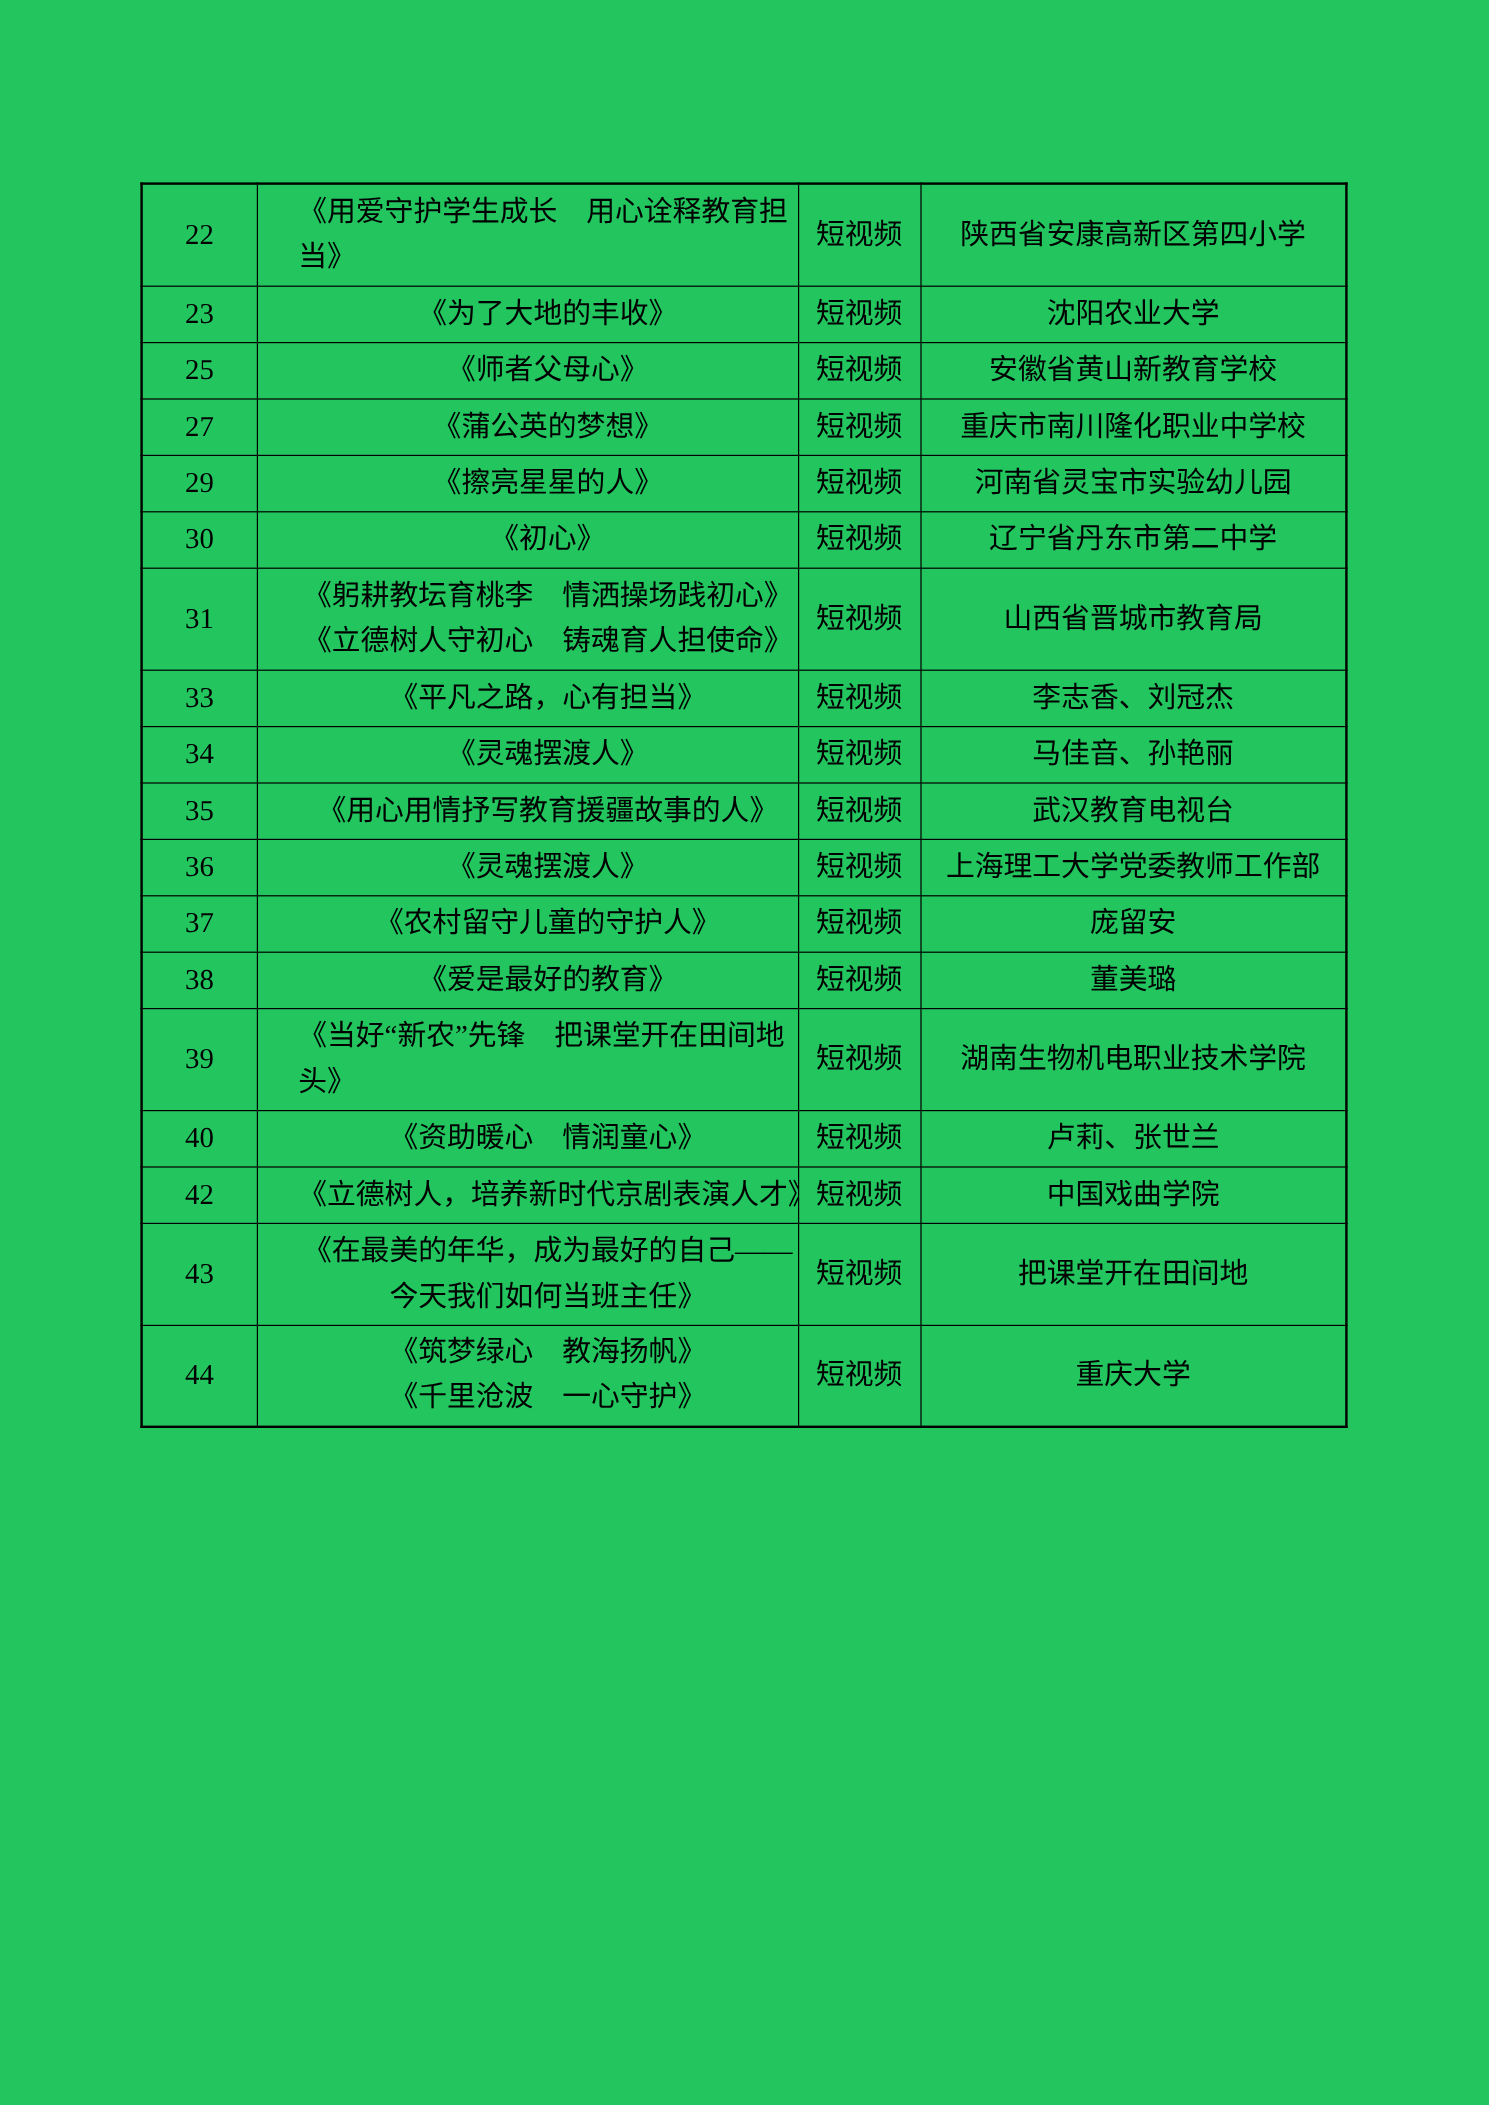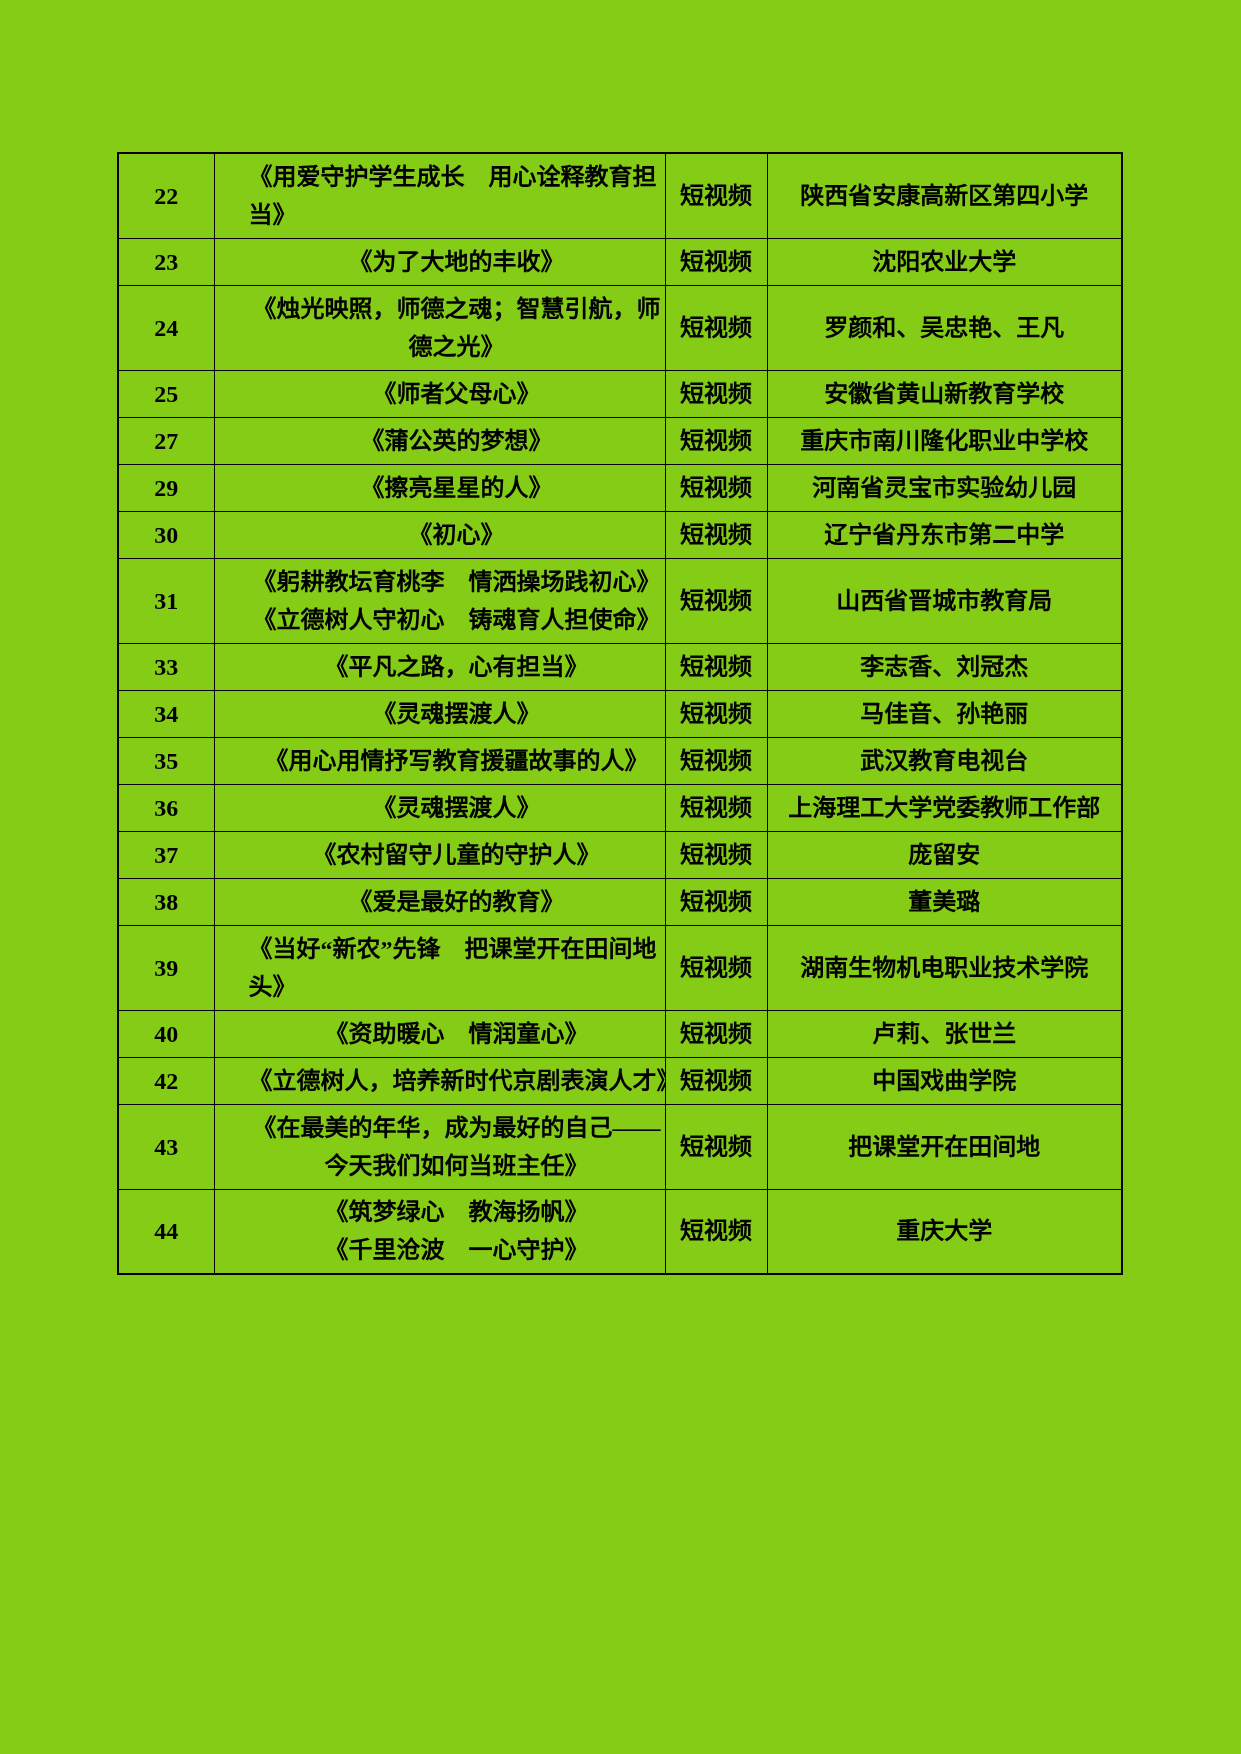--- a/index.html
+++ b/index.html
@@ -12,23 +12,22 @@
     height: 1754px;
     position: relative;
     font-family: "Liberation Serif", "DejaVu Serif", serif;
     color: #000000;
   }
   .page {
     position: absolute;
     left: 0; top: 0;
     width: 1241px;
     height: 1754px;
-    background: #84cc16;
+    background: #22c55e;
     overflow: hidden;
-    font-weight: bold;
   }
   table.entries {
     position: absolute;
     left: 117px;
     top: 152px;
     width: 1004px;
     border-collapse: collapse;
     table-layout: fixed;
     border: 2px solid #000000;
   }
@@ -73,29 +72,20 @@
           <td class="cell-org">陕西省安康高新区第四小学</td>
         </tr>
         <tr class="h-single">
           <td class="cell-number">23</td>
           <td class="cell-title">
             <div class="tline align-center">《为了大地的丰收》</div>
           </td>
           <td class="cell-type">短视频</td>
           <td class="cell-org">沈阳农业大学</td>
         </tr>
-        <tr class="h-double">
-          <td class="cell-number">24</td>
-          <td class="cell-title">
-            <div class="tline align-center">《烛光映照，师德之魂；智慧引航，师</div>
-            <div class="tline align-center">德之光》</div>
-          </td>
-          <td class="cell-type">短视频</td>
-          <td class="cell-org">罗颜和、吴忠艳、王凡</td>
-        </tr>
         <tr class="h-single">
           <td class="cell-number">25</td>
           <td class="cell-title">
             <div class="tline align-center">《师者父母心》</div>
           </td>
           <td class="cell-type">短视频</td>
           <td class="cell-org">安徽省黄山新教育学校</td>
         </tr>
         <tr class="h-single">
           <td class="cell-number">27</td>

